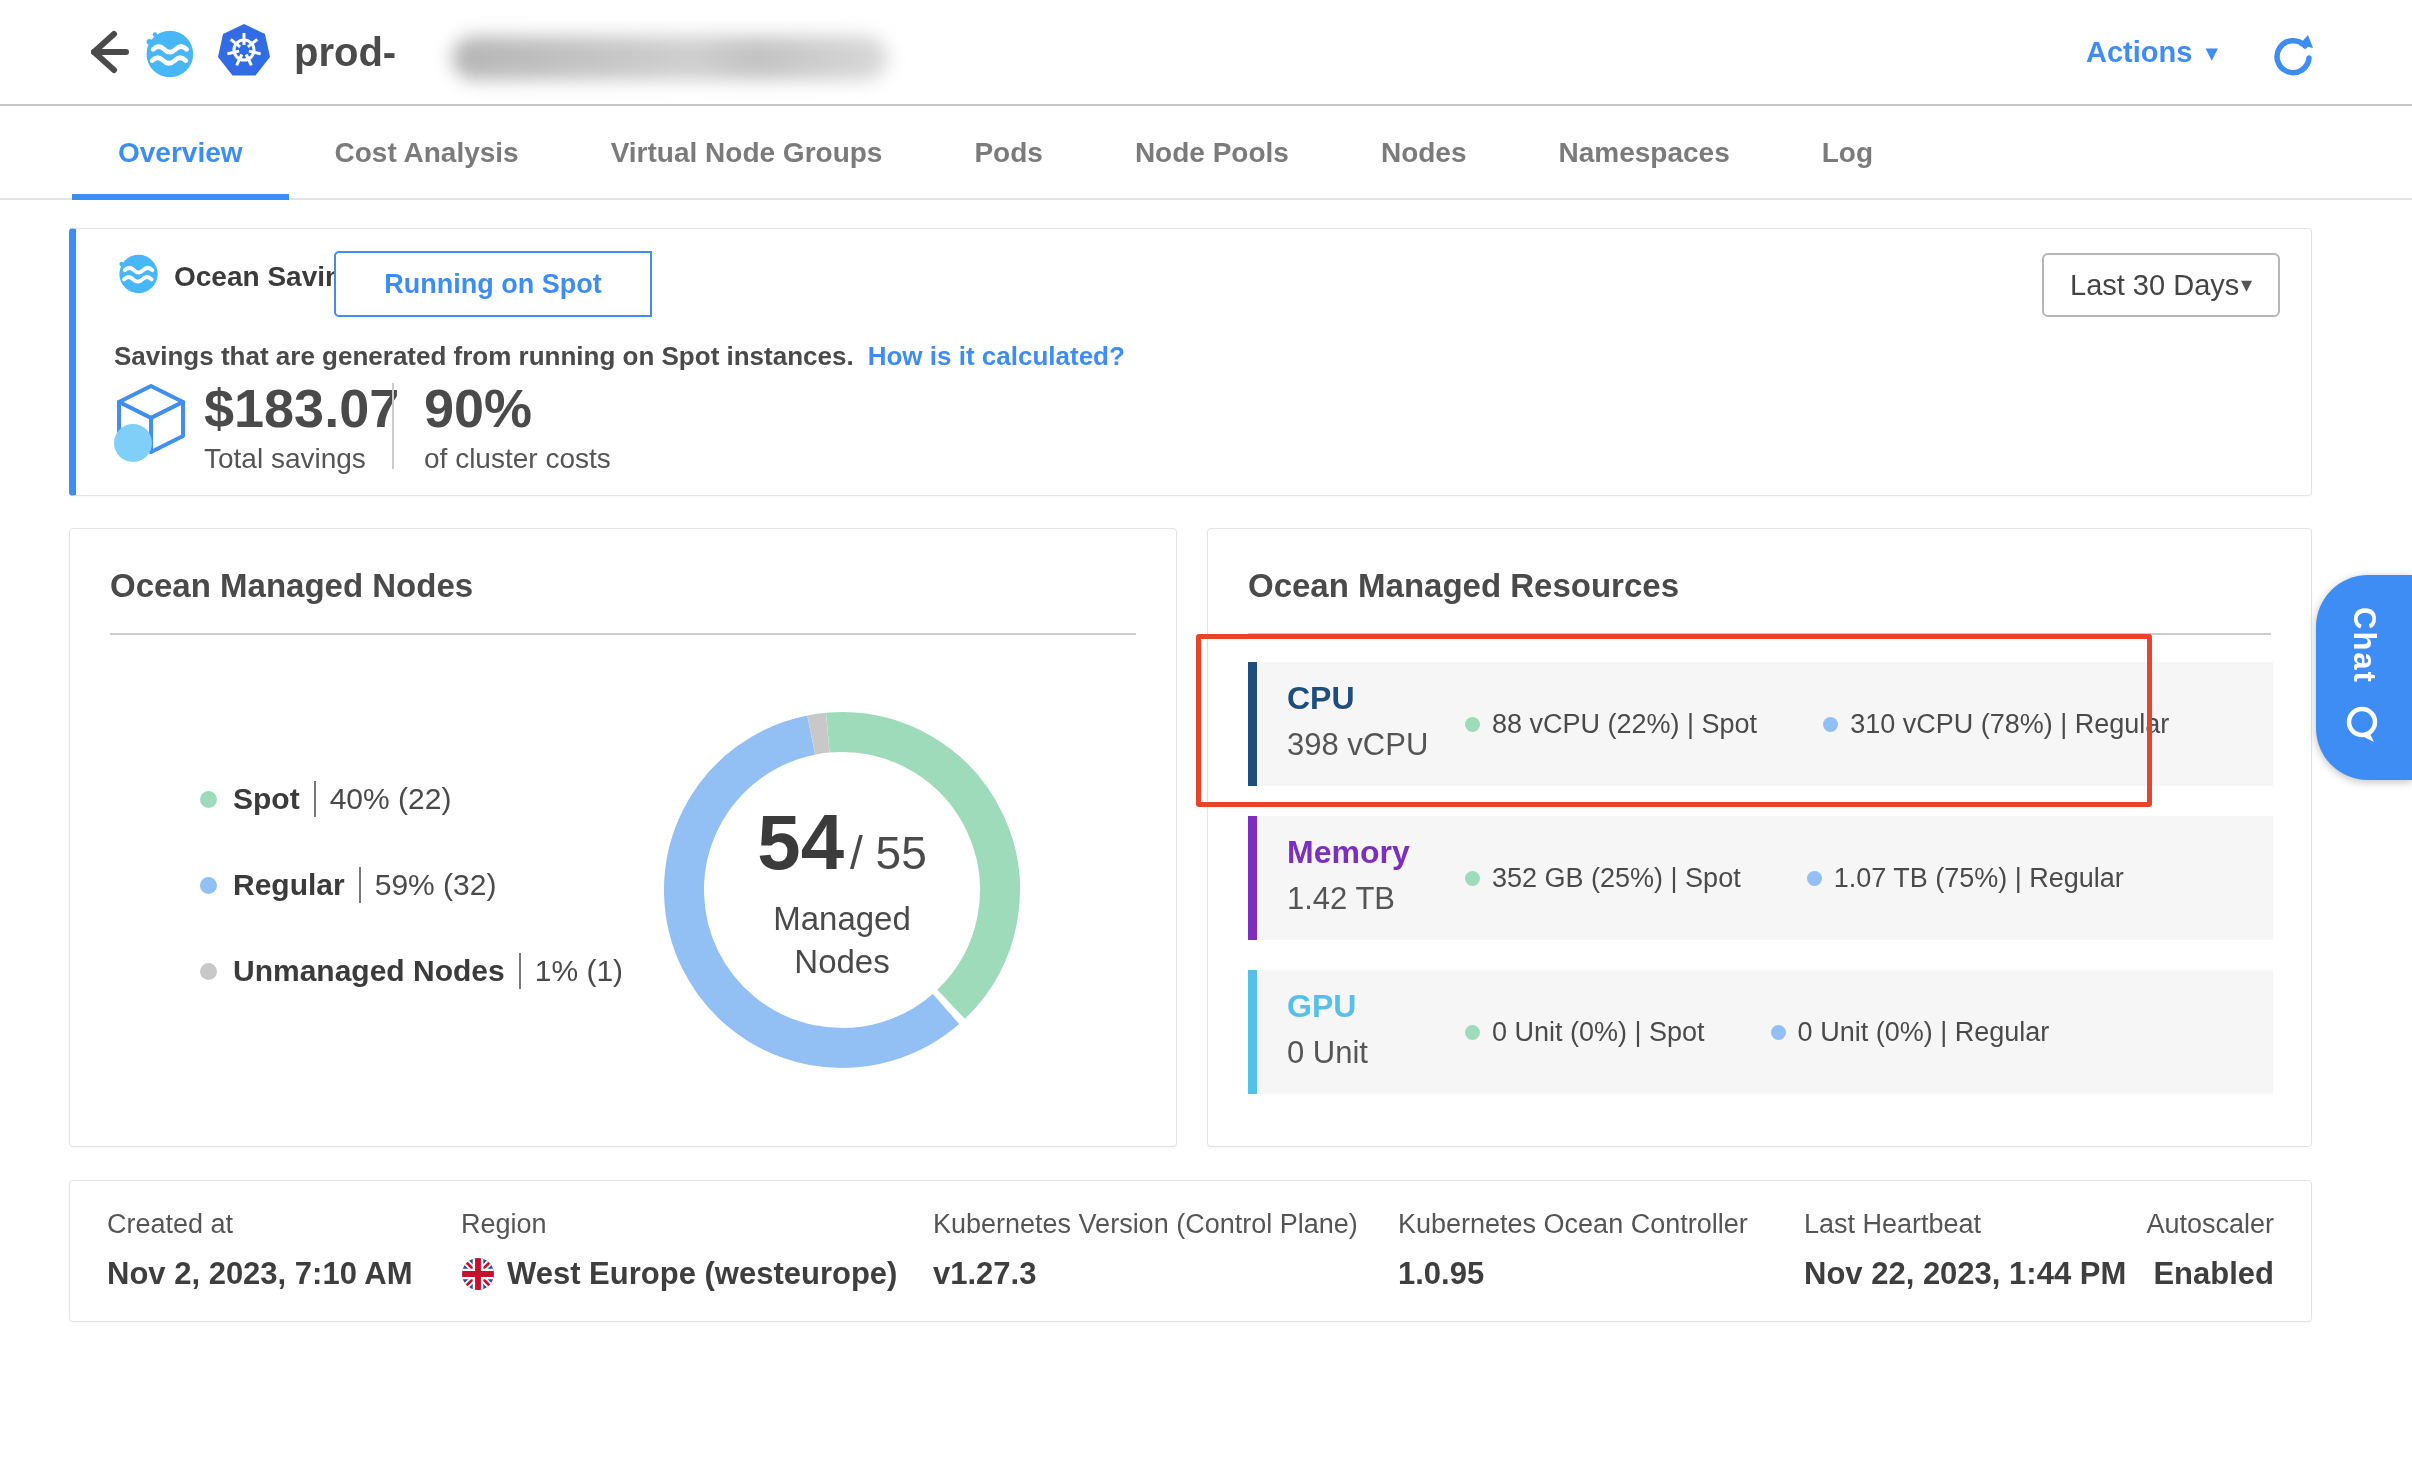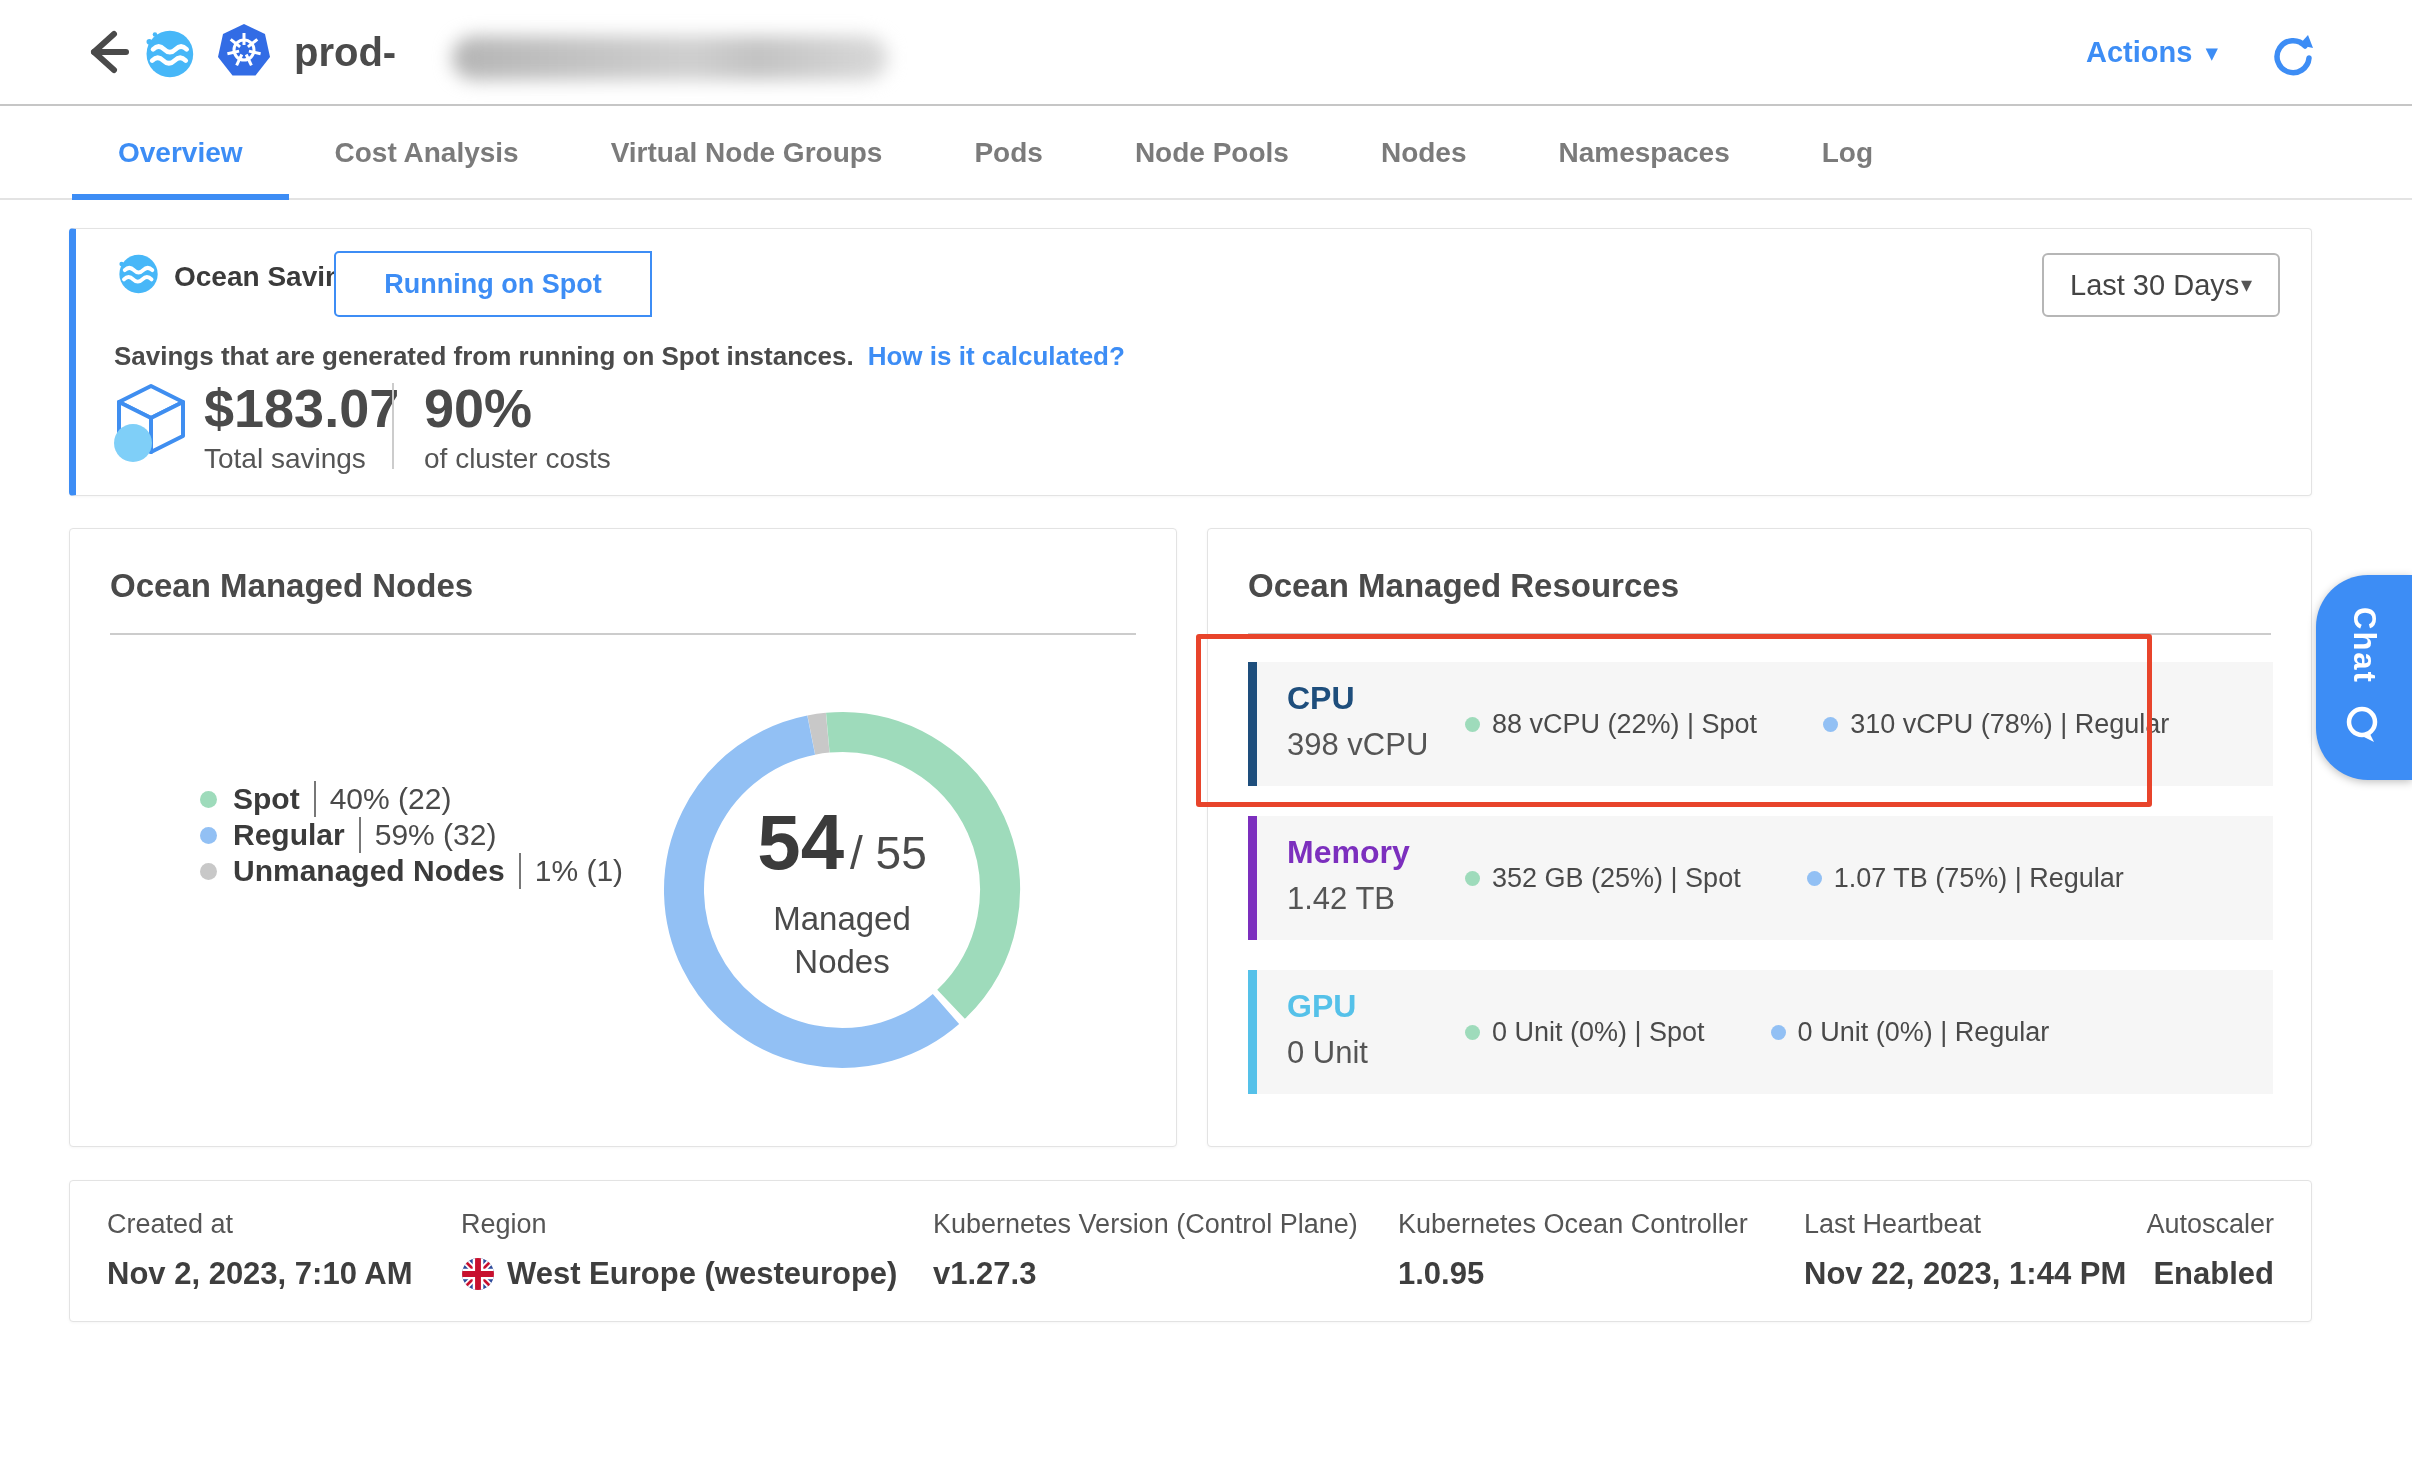--- a/index.html
+++ b/index.html
@@ -47,21 +47,21 @@
   .cube{position:absolute;left:36px;top:152px;}
   .sv-total{position:absolute;left:128px;top:148px;font-size:54px;font-weight:bold;color:#4a4a4a;}
   .sv-total-lbl{position:absolute;left:128px;top:214px;font-size:28px;color:#555;}
   .sv-div{position:absolute;left:316px;top:154px;width:2px;height:86px;background:#ccc;}
   .sv-pct{position:absolute;left:348px;top:148px;font-size:54px;font-weight:bold;color:#4a4a4a;}
   .sv-pct-lbl{position:absolute;left:348px;top:214px;font-size:28px;color:#555;}
   
   .nodes-card{left:69px;top:528px;width:1108px;height:619px;}
   .card-title{position:absolute;left:40px;top:38px;font-size:33px;font-weight:bold;color:#4a4a4a;}
   .card-div{position:absolute;left:40px;right:40px;top:104px;height:2px;background:#ccc;}
-  .legend{position:absolute;left:130px;top:252px;display:flex;flex-direction:column;}
+  .legend{position:absolute;left:130px;top:252px;display:flex;flex-direction:column;gap:50px;}
   .legend-item{display:flex;align-items:center;height:36px;}
   .dot{width:17px;height:17px;border-radius:50%;display:inline-block;flex:none;}
   .dot.sm{width:15px;height:15px;}
   .legend-label{font-size:30px;font-weight:bold;color:#3b3b3b;margin-left:16px;}
   .legend-sep{width:2px;height:36px;background:#777;margin:0 14px;}
   .legend-value{font-size:30px;color:#4a4a4a;}
   .donut-wrap{position:absolute;left:582px;top:171px;width:380px;height:380px;}
   .donut-center{position:absolute;left:0;top:0;width:380px;height:380px;display:flex;
                 flex-direction:column;align-items:center;justify-content:center;text-align:center;}
   .dc-line1{display:flex;align-items:baseline;}

